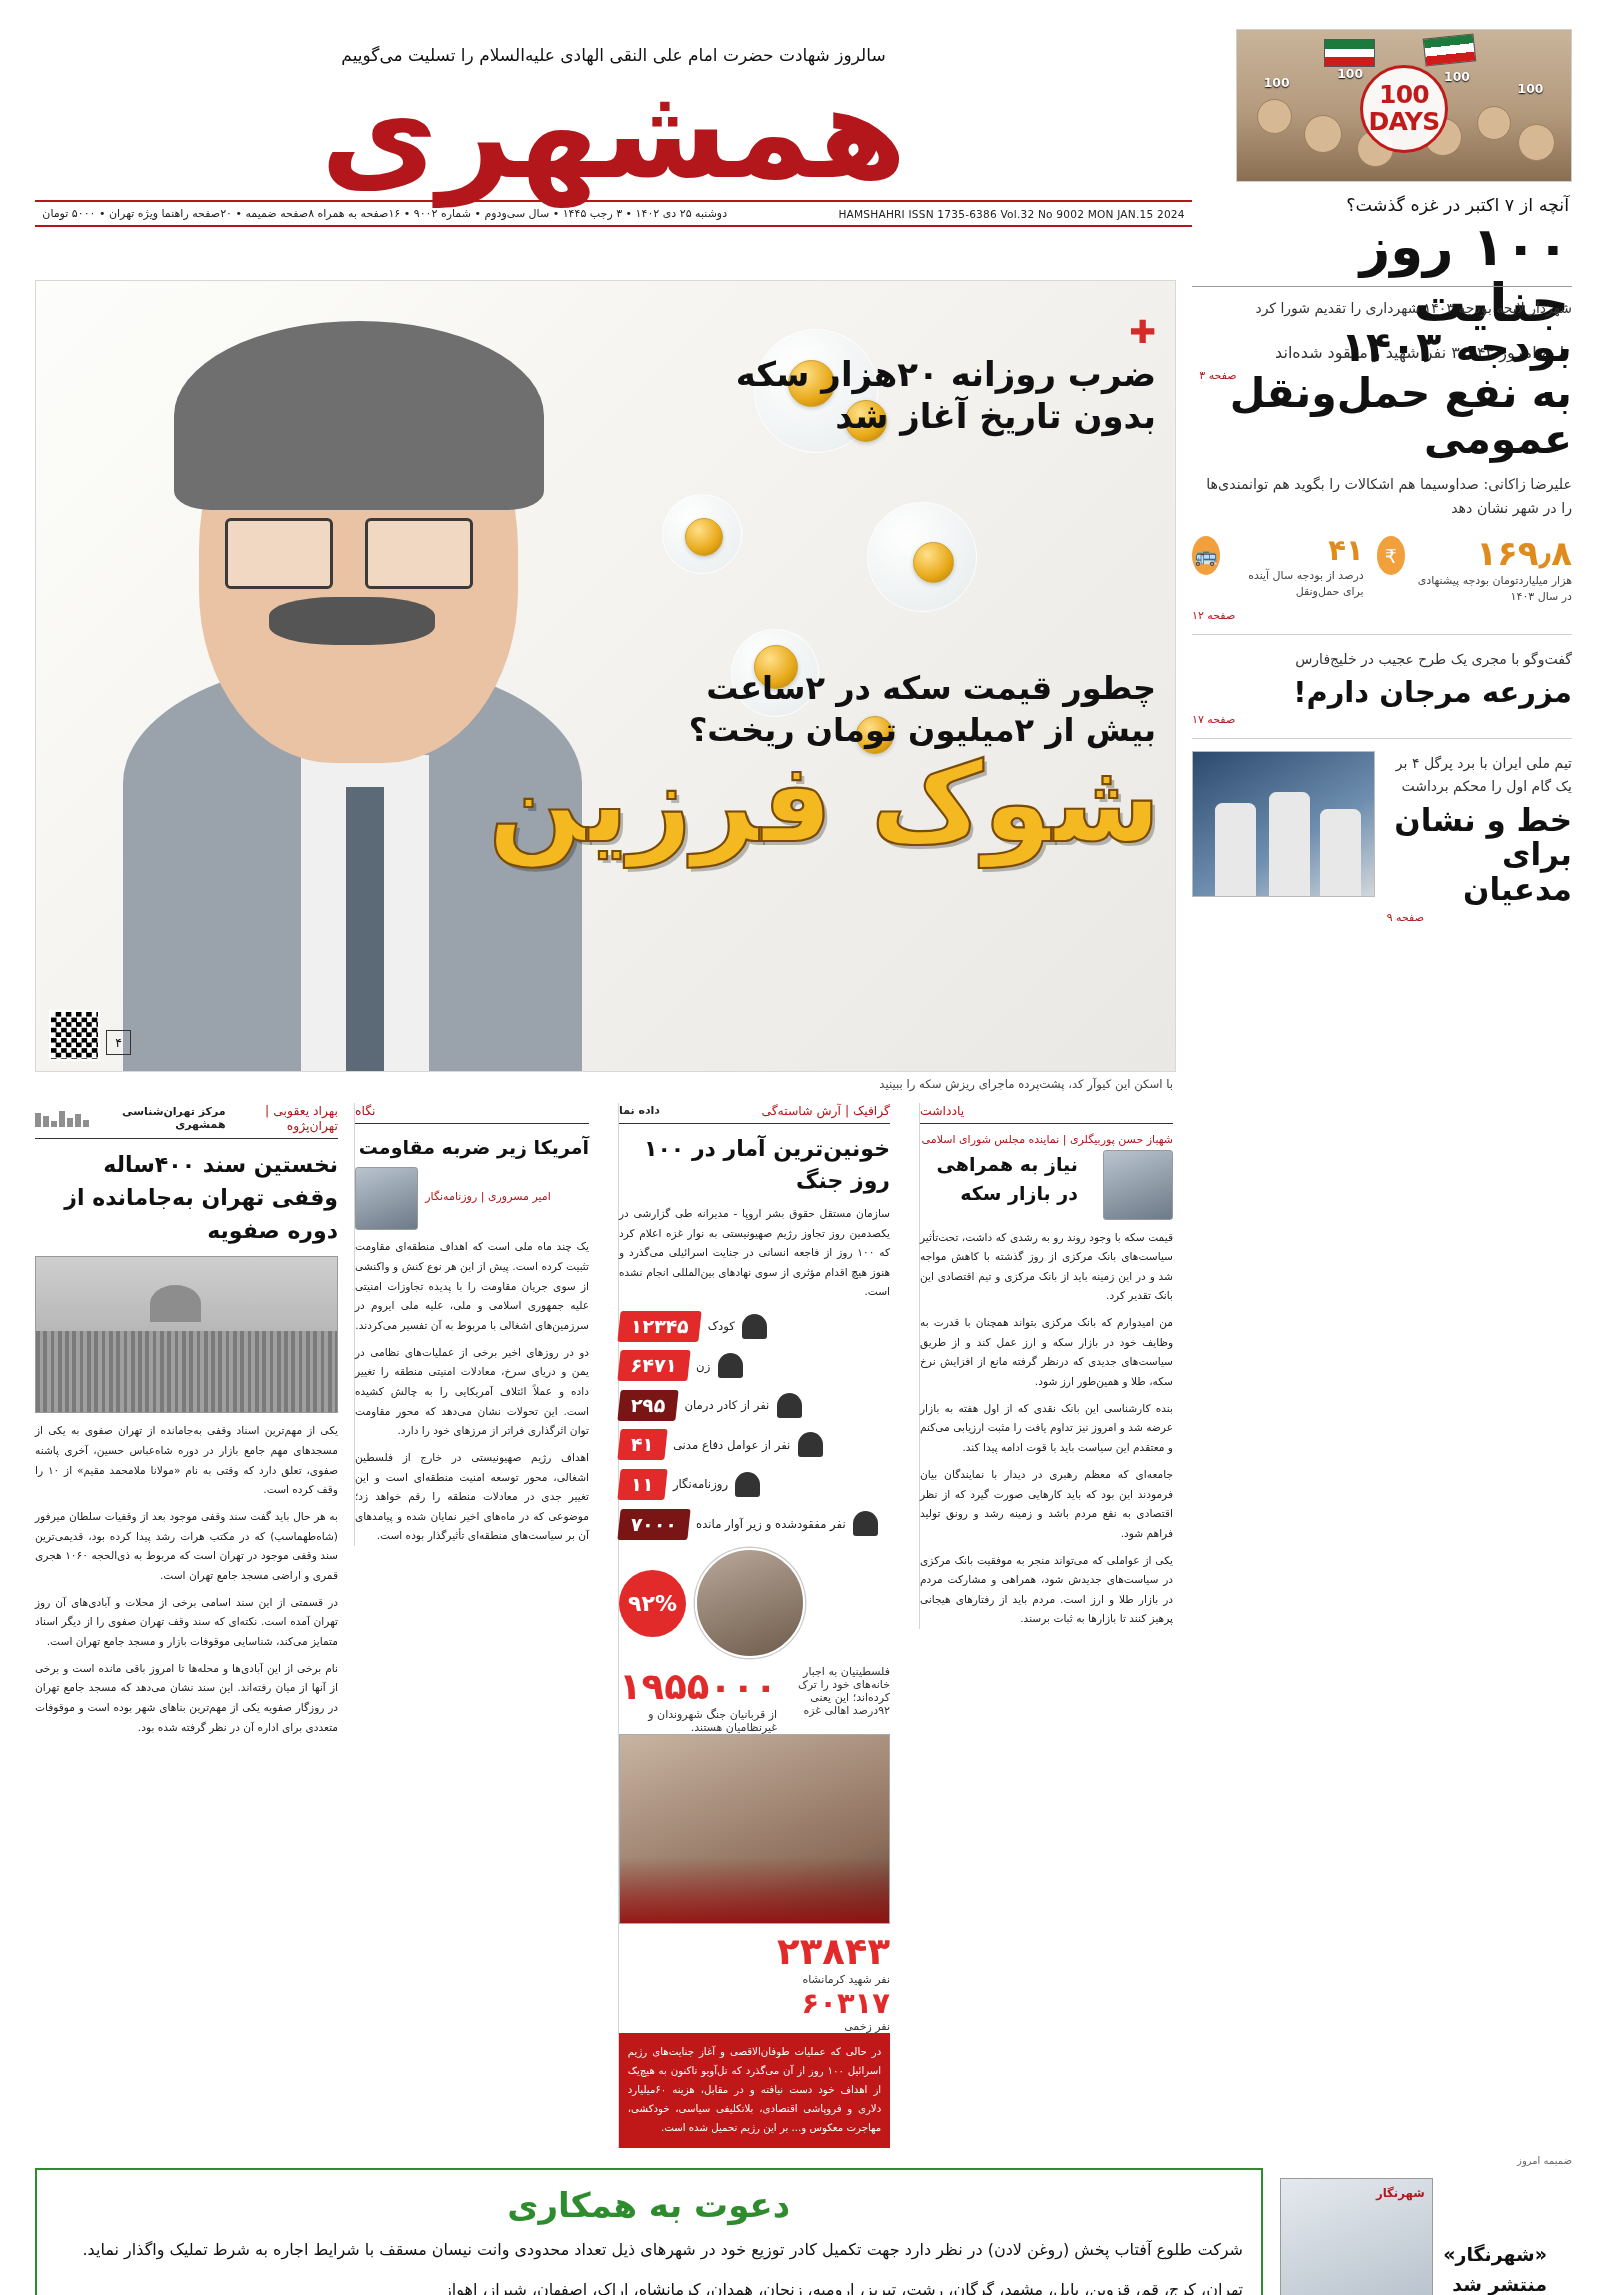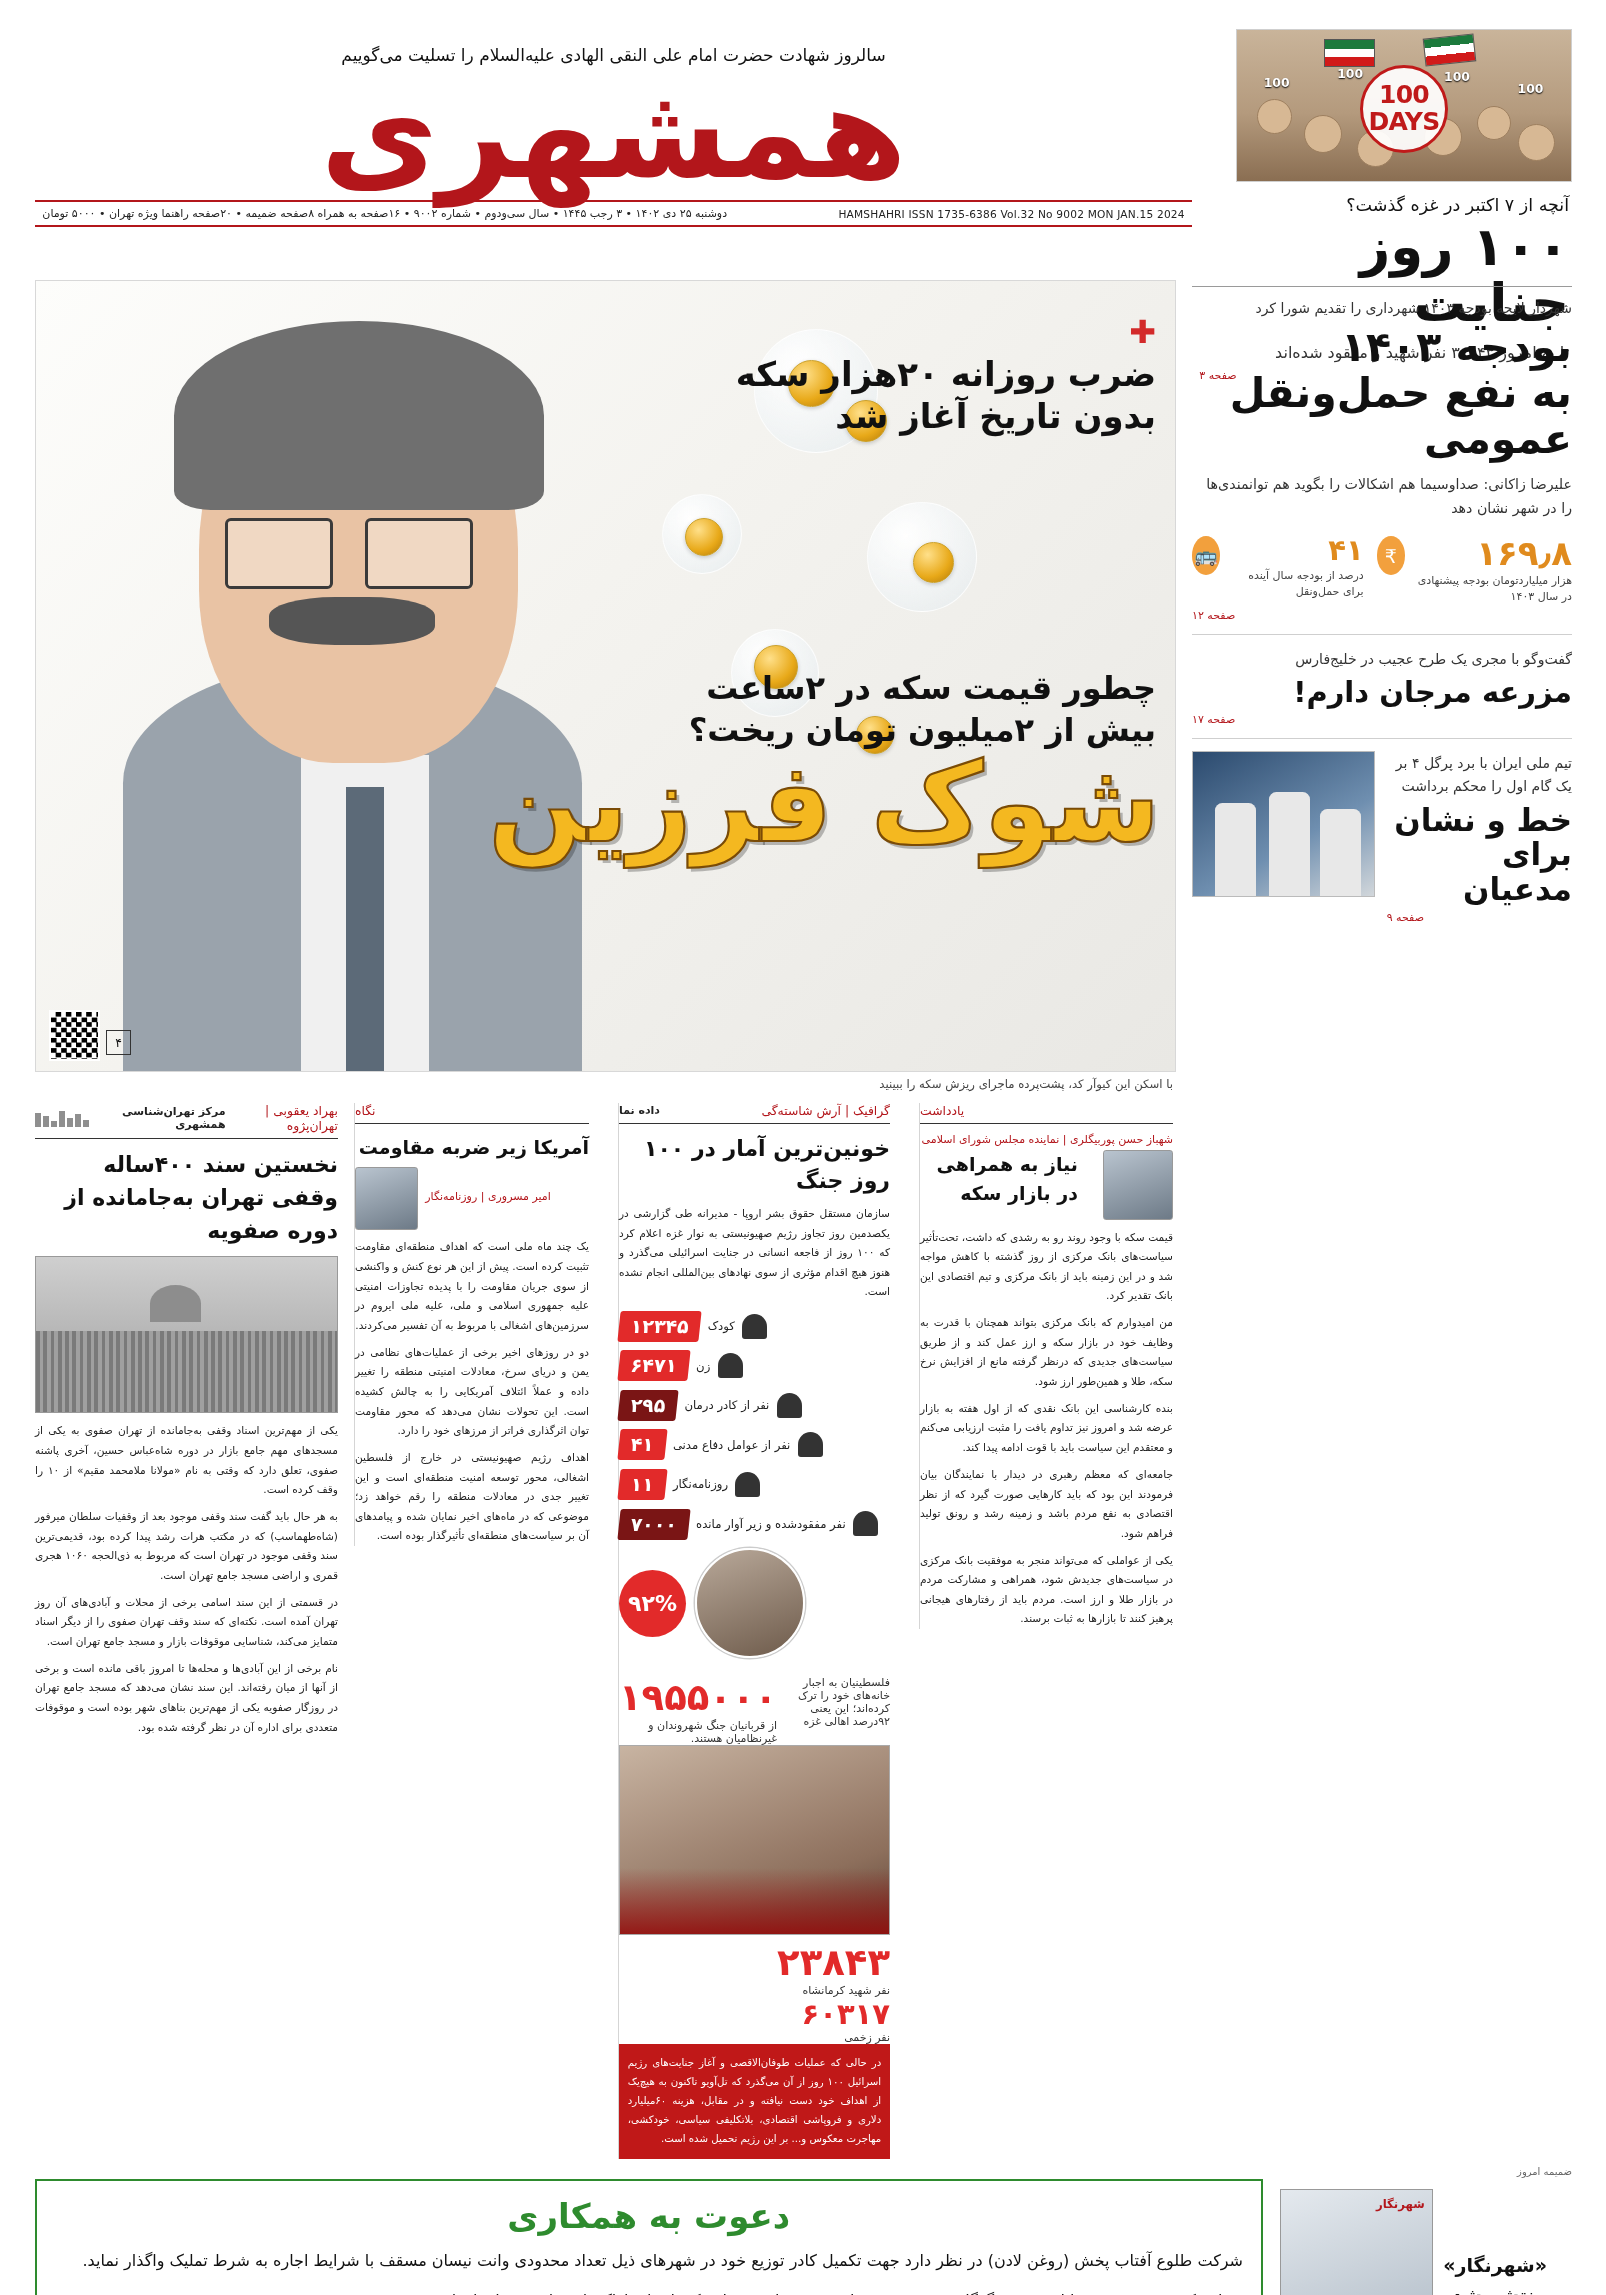--- a/index.html
+++ b/index.html
@@ -403,21 +403,21 @@
       <div class="stat-line">
         <div class="stat-pill dark">۷۰۰۰</div>
         <div class="stat-lbl">نفر مفقودشده و زیر آوار مانده</div>
         <div class="glyph"></div>
       </div>
 
       <div style="display:flex;flex-direction:row-reverse;gap:8.8px;align-items:center;margin-top:7.3px;">
         <div class="pct-badge">۹۲%</div>
         <div class="circ-photo"></div>
       </div>
-      <div style="display:flex;flex-direction:row-reverse;gap:8.8px;margin-top:18px;">
+      <div style="display:flex;flex-direction:row-reverse;gap:8.8px;margin-top:7px;">
         <div style="flex:1">
           <div class="huge-num">۱۹۵۵۰۰۰</div>
           <div class="num-cap">از قربانیان جنگ شهروندان و غیرنظامیان هستند.</div>
         </div>
         <div style="width:110px" class="num-cap">فلسطینیان به اجبار خانه‌های خود را ترک کرده‌اند؛ این یعنی ۹۲درصد اهالی غزه</div>
       </div>
 
       <div class="baby-photo">
           <div class="blood"></div>
         </div>

